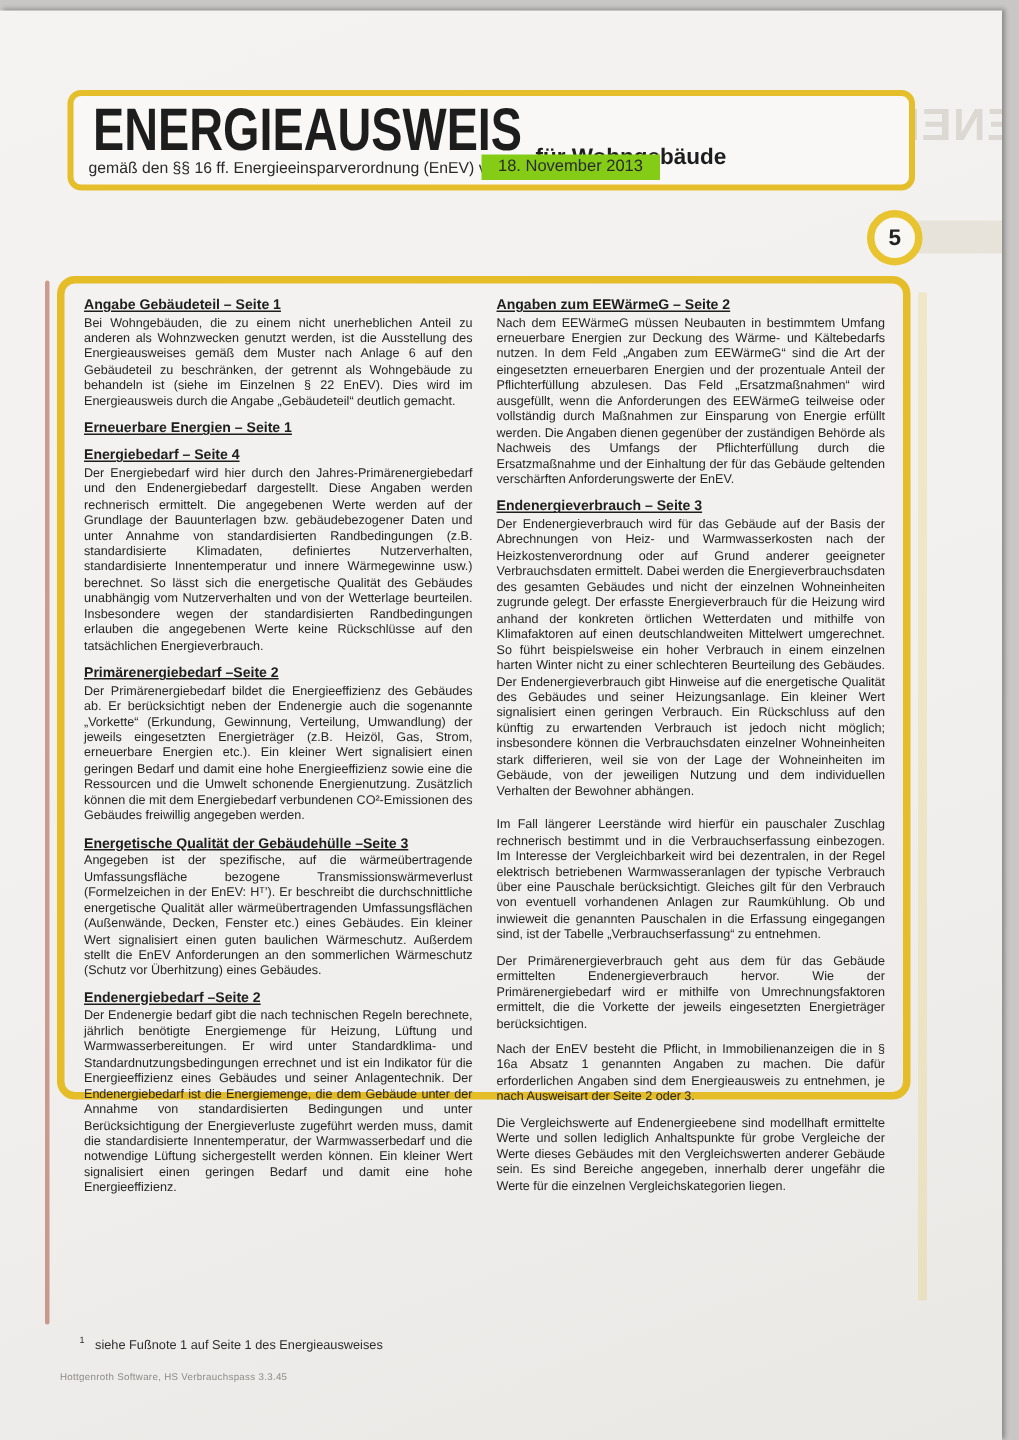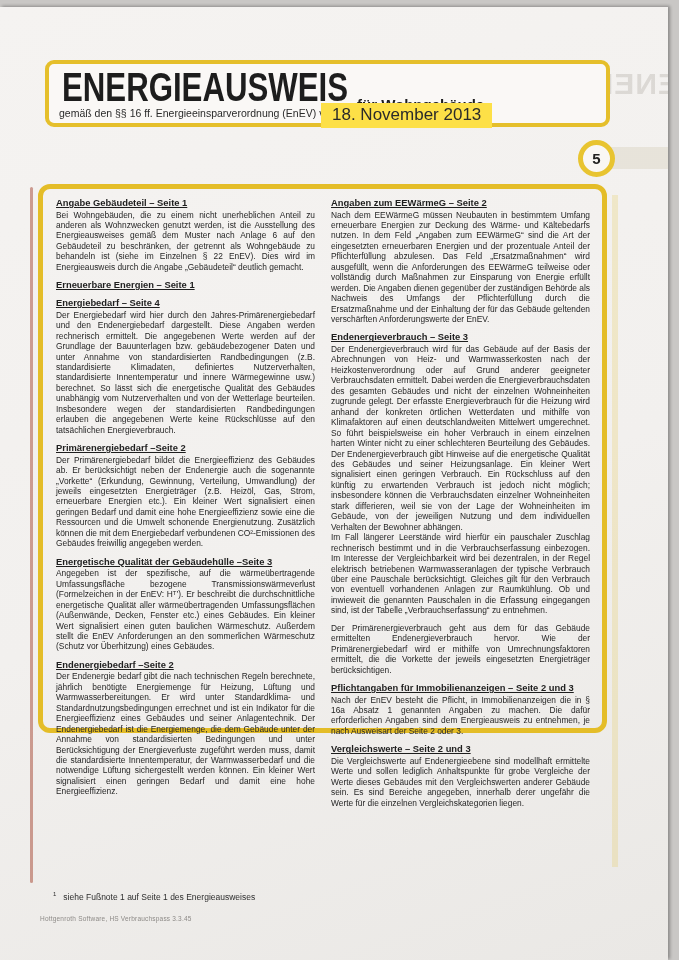--- a/index.html
+++ b/index.html
@@ -36,22 +36,22 @@
   }
   .doc-title{
     position:absolute;left:13px;top:1px;
     font-size:40px;font-weight:bold;color:#1d1d1d;
     transform:scaleX(.78);transform-origin:0 0;white-space:nowrap;
   }
   .doc-title-suffix{position:absolute;left:308px;top:32px;font-size:15px;font-weight:bold;color:#1d1d1d;}
   .law-line{position:absolute;left:10px;top:42px;font-size:10.5px;color:#2a2a2a;white-space:nowrap;}
   .law-line sup{font-size:7px;}
   .date-field{
-    position:absolute;left:272px;top:39px;font-size:17px;color:#2a2a2a;
-    background:#fde047;padding:2px 11px 3px;white-space:nowrap;
+    position:absolute;left:272px;top:39px;font-size:11px;color:#2a2a2a;
+    background:#84cc16;padding:2px 11px 3px;white-space:nowrap;
   }
 
   
   .band{
     position:absolute;left:51px;top:135px;width:519px;height:30px;
     background:#f4e4bc;display:flex;align-items:center;
   }
   .band-label{font-size:11.5px;font-weight:bold;color:#2a2a2a;padding-left:14px;}
   .page-badge{
     position:absolute;left:578px;top:133px;width:27px;height:27px;
@@ -72,21 +72,21 @@
   .section{margin-bottom:7px;}
   .section h3{
     margin:0 0 1.5px 0;
     font-size:9.4px;font-weight:bold;text-decoration:underline;color:#1e1e1e;
     line-height:11px;
   }
   .section p{
     margin:0;
     font-size:8.4px;line-height:10.45px;text-align:justify;color:#262626;
   }
-  .section p + p{margin-top:0;}
+  .section p + p{margin-top:12px;}
 
   
   .footnote{position:absolute;left:53px;top:884px;font-size:8.5px;color:#2d2d2d;}
   .footnote sup{font-size:6px;margin-right:7px;}
   .software{position:absolute;left:40px;top:908px;font-size:6.5px;color:#8d8a87;letter-spacing:.2px;}
 </style>
 </head>
 <body>
 
 <div class="paper">
@@ -143,25 +143,23 @@
       </div>
       <div class="section">
         <h3>Endenergieverbrauch – Seite 3</h3>
         <p>Der Endenergieverbrauch wird für das Gebäude auf der Basis der Abrechnungen von Heiz- und Warmwasserkosten nach der Heizkostenverordnung oder auf Grund anderer geeigneter Verbrauchsdaten ermittelt. Dabei werden die Energieverbrauchsdaten des gesamten Gebäudes und nicht der einzelnen Wohneinheiten zugrunde gelegt. Der erfasste Energieverbrauch für die Heizung wird anhand der konkreten örtlichen Wetterdaten und mithilfe von Klimafaktoren auf einen deutschlandweiten Mittelwert umgerechnet. So führt beispielsweise ein hoher Verbrauch in einem einzelnen harten Winter nicht zu einer schlechteren Beurteilung des Gebäudes. Der Endenergieverbrauch gibt Hinweise auf die energetische Qualität des Gebäudes und seiner Heizungsanlage. Ein kleiner Wert signalisiert einen geringen Verbrauch. Ein Rückschluss auf den künftig zu erwartenden Verbrauch ist jedoch nicht möglich; insbesondere können die Verbrauchsdaten einzelner Wohneinheiten stark differieren, weil sie von der Lage der Wohneinheiten im Gebäude, von der jeweiligen Nutzung und dem individuellen Verhalten der Bewohner abhängen.</p>
         <p>Im Fall längerer Leerstände wird hierfür ein pauschaler Zuschlag rechnerisch bestimmt und in die Verbrauchserfassung einbezogen. Im Interesse der Vergleichbarkeit wird bei dezentralen, in der Regel elektrisch betriebenen Warmwasseranlagen der typische Verbrauch über eine Pauschale berücksichtigt. Gleiches gilt für den Verbrauch von eventuell vorhandenen Anlagen zur Raumkühlung. Ob und inwieweit die genannten Pauschalen in die Erfassung eingegangen sind, ist der Tabelle „Verbrauchserfassung“ zu entnehmen.</p>
       </div>
       <div class="section">
         <p>Der Primärenergieverbrauch geht aus dem für das Gebäude ermittelten Endenergieverbrauch hervor. Wie der Primärenergiebedarf wird er mithilfe von Umrechnungsfaktoren ermittelt, die die Vorkette der jeweils eingesetzten Energieträger berücksichtigen.</p>
       </div>
       <div class="section">
-        <h3>Pflichtangaben für Immobilienanzeigen – Seite 2 und 3</h3>
         <p>Nach der EnEV besteht die Pflicht, in Immobilienanzeigen die in § 16a Absatz 1 genannten Angaben zu machen. Die dafür erforderlichen Angaben sind dem Energieausweis zu entnehmen, je nach Ausweisart der Seite 2 oder 3.</p>
       </div>
       <div class="section">
-        <h3>Vergleichswerte – Seite 2 und 3</h3>
         <p>Die Vergleichswerte auf Endenergieebene sind modellhaft ermittelte Werte und sollen lediglich Anhaltspunkte für grobe Vergleiche der Werte dieses Gebäudes mit den Vergleichswerten anderer Gebäude sein. Es sind Bereiche angegeben, innerhalb derer ungefähr die Werte für die einzelnen Vergleichskategorien liegen.</p>
       </div>
     </div>
 
   </div>
 
   <div class="footnote">
     <sup>1</sup><span>siehe Fußnote 1 auf Seite 1 des Energieausweises</span>
   </div>
   <div class="software">Hottgenroth Software, HS Verbrauchspass 3.3.45</div>

